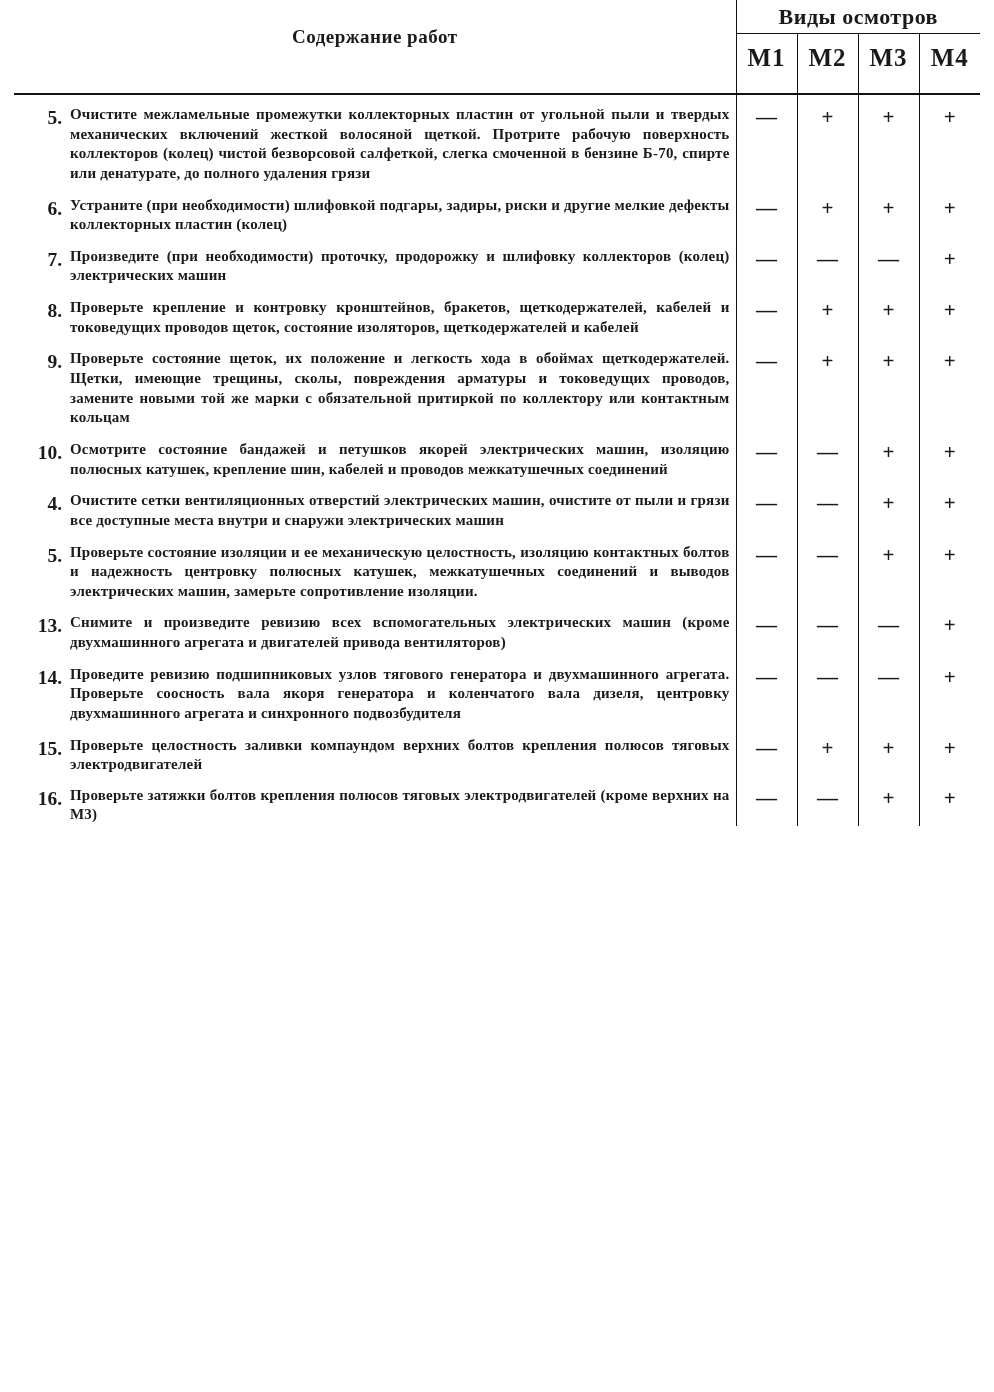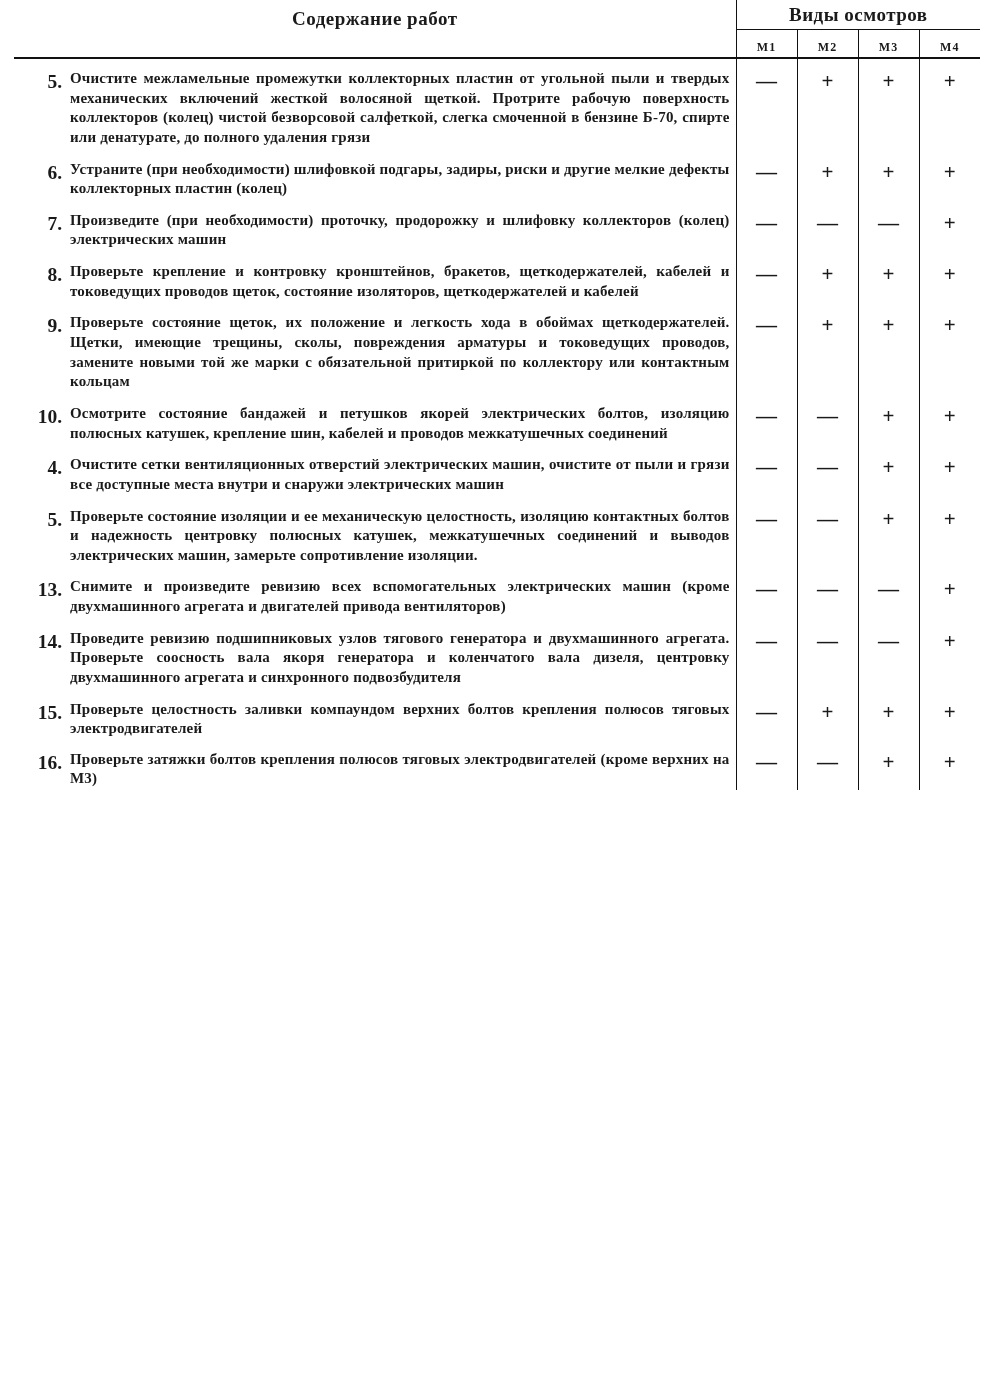--- a/index.html
+++ b/index.html
@@ -24,38 +24,38 @@
   }
   table.work-table {
     width: 966px;
     margin: 0 14px;
     border-collapse: collapse;
     table-layout: fixed;
   }
   
   .hdr-group-cell {
     text-align: center;
-    font-size: 19px;
+    font-size: 22px;
     letter-spacing: 0.5px;
     padding: 4px 0 3px 0;
     border-bottom: 1.5px solid #111;
     border-left: 1.5px solid #111;
     margin-top: 23px;
   }
   .hdr-main-cell {
     text-align: center;
     font-size: 19px;
     letter-spacing: 0.5px;
     vertical-align: middle;
     padding: 0 0 20px 0;
   }
   .hdr-col {
     text-align: center;
-    font-size: 12px;
-    padding: 10px 0 2px 0;
+    font-size: 25px;
+    padding: 10px 0 21px 0;
     border-left: 1.5px solid #111;
     letter-spacing: 1px;
   }
   .hdr-col.first {
     border-left: 1.5px solid #111;
   }
   .thick-rule td {
     border-top: 2.6px solid #111;
     height: 0;
     padding: 0;
@@ -201,21 +201,21 @@
         <td class="mark">—</td>
         <td class="mark">+</td>
         <td class="mark">+</td>
         <td class="mark">+</td>
       </tr>
 
       <tr class="item-row">
         <td class="text-cell">
           <div class="item">
             <div class="num">10.</div>
-            <div class="body-text">Осмотрите состояние бандажей и петушков якорей электрических болтов, изоляцию полюсных катушек, крепление шин, кабелей и проводов межкатушечных соединений</div>
+            <div class="body-text">Осмотрите состояние бандажей и петушков якорей электрических машин, изоляцию полюсных катушек, крепление шин, кабелей и проводов межкатушечных соединений</div>
           </div>
         </td>
         <td class="mark">—</td>
         <td class="mark">—</td>
         <td class="mark">+</td>
         <td class="mark">+</td>
       </tr>
 
       <tr class="item-row">
         <td class="text-cell">

